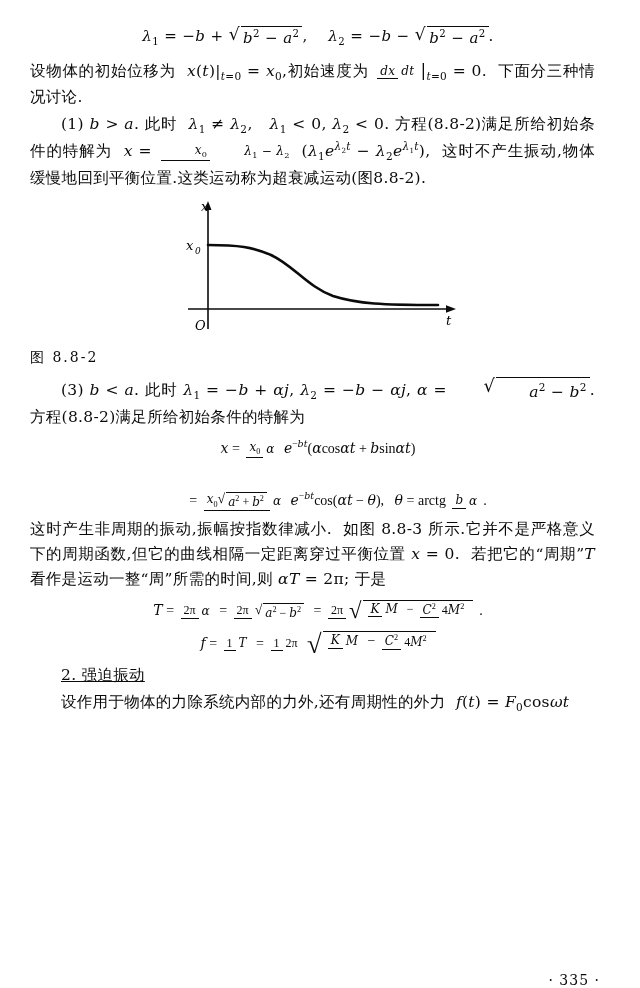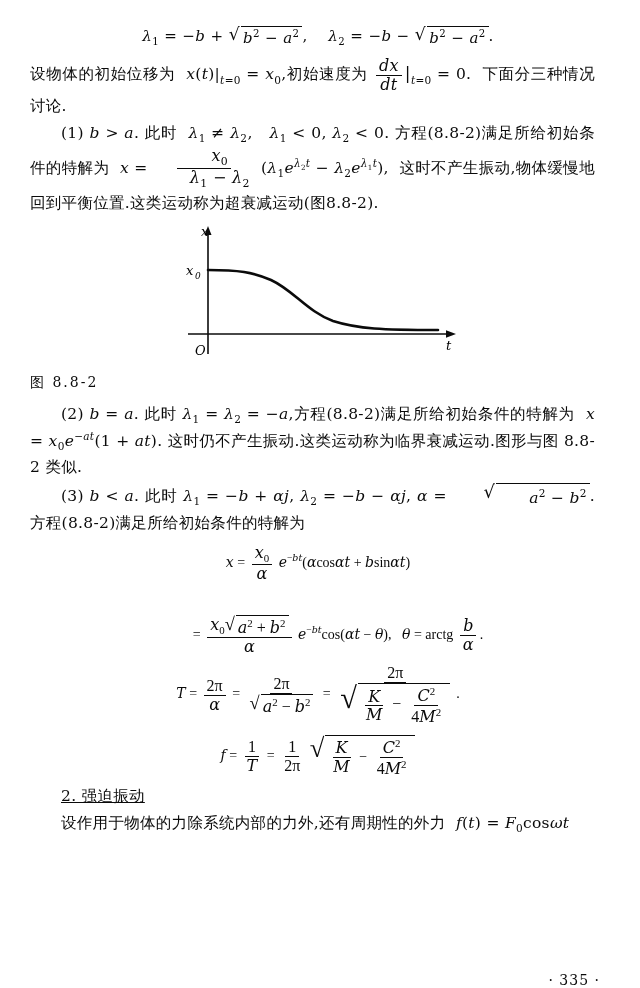--- a/index.html
+++ b/index.html
@@ -55,24 +55,24 @@
     margin: 2px 0 10px 0;
     font-family: "DejaVu Serif", serif;
   }
   .center-eq {
     display: flex;
     justify-content: center;
     margin: 8px 0 6px 0;
   }
   .frac {
     display: inline-flex;
-    flex-direction: column;
+    flex-direction: row;
     align-items: center;
     vertical-align: middle;
-    font-size: 16px;
+    font-size: 12px;
     line-height: 1.12;
     margin: 0 3px;
   }
   .frac .num { border-bottom: 1.2px solid #111; padding: 0 3px; }
   .frac .den { padding: 0 3px; }
   .sqrt {
     display: inline-flex;
     align-items: stretch;
     vertical-align: middle;
   }
@@ -149,23 +149,20 @@
       <text x="33" y="14" font-size="13" font-style="italic">x</text>
       <text x="18" y="53" font-size="13" font-style="italic">x</text>
       <text x="27" y="57" font-size="9" font-style="italic">0</text>
       <text x="278" y="128" font-size="13" font-style="italic">t</text>
       <text x="27" y="133" font-size="13" font-style="italic">O</text>
     </svg>
   </div>
 
   <div class="fig-caption">图   8.8-2</div>
 
-  <div class="para indent">
-    (2) <em class="it">b</em> = <em class="it">a</em>. 此时 <em class="it">λ</em><sub>1</sub> = <em class="it">λ</em><sub>2</sub> = −<em class="it">a</em>,方程(8.8-2)满足所给初始条件的特解为&nbsp; <em class="it">x</em> = <em class="it">x</em><sub>0</sub><em class="it">e</em><sup>−<em class="it">at</em></sup>(1 + <em class="it">at</em>). 这时仍不产生振动.这类运动称为临界衰减运动.图形与图 8.8-2 类似.
-  </div>
 
   <div class="para indent">
     (3) <em class="it">b</em> &lt; <em class="it">a</em>. 此时 <em class="it">λ</em><sub>1</sub> = −<em class="it">b</em> + <em class="it">α</em><em class="it">j</em>, <em class="it">λ</em><sub>2</sub> = −<em class="it">b</em> − <em class="it">α</em><em class="it">j</em>, <em class="it">α</em> =
     <span class="sqrt">
         <span class="radical">√</span>
         <span class="radicand"><em class="it">a</em><sup>2</sup> − <em class="it">b</em><sup>2</sup></span>
       </span>. 方程(8.8-2)满足所给初始条件的特解为
   </div>
 
   <div class="center-eq">
@@ -190,20 +187,23 @@
           <span class="den"><em class="it">α</em></span>
         </span>
       <em class="it">e</em><sup>−<em class="it">bt</em></sup>cos(<em class="it">αt</em> − <em class="it">θ</em>),&nbsp;&nbsp; <em class="it">θ</em> = arctg
       <span class="frac">
           <span class="num"><em class="it">b</em></span>
           <span class="den"><em class="it">α</em></span>
         </span>.
     </span>
   </div>
 
+  <div class="para">
+    这时产生非周期的振动,振幅按指数律减小.&nbsp; 如图 8.8-3 所示.它并不是严格意义下的周期函数,但它的曲线相隔一定距离穿过平衡位置 <em class="it">x</em> = 0.&nbsp; 若把它的“周期”<em class="it">T</em> 看作是运动一整“周”所需的时间,则 <em class="it">αT</em> = 2π; 于是
+  </div>
 
   <div class="center-eq">
     <span class="nowrap" style="font-size:14px;">
       <em class="it">T</em> =
       <span class="frac">
           <span class="num">2π</span>
           <span class="den"><em class="it">α</em></span>
         </span>
       =
       <span class="frac">

